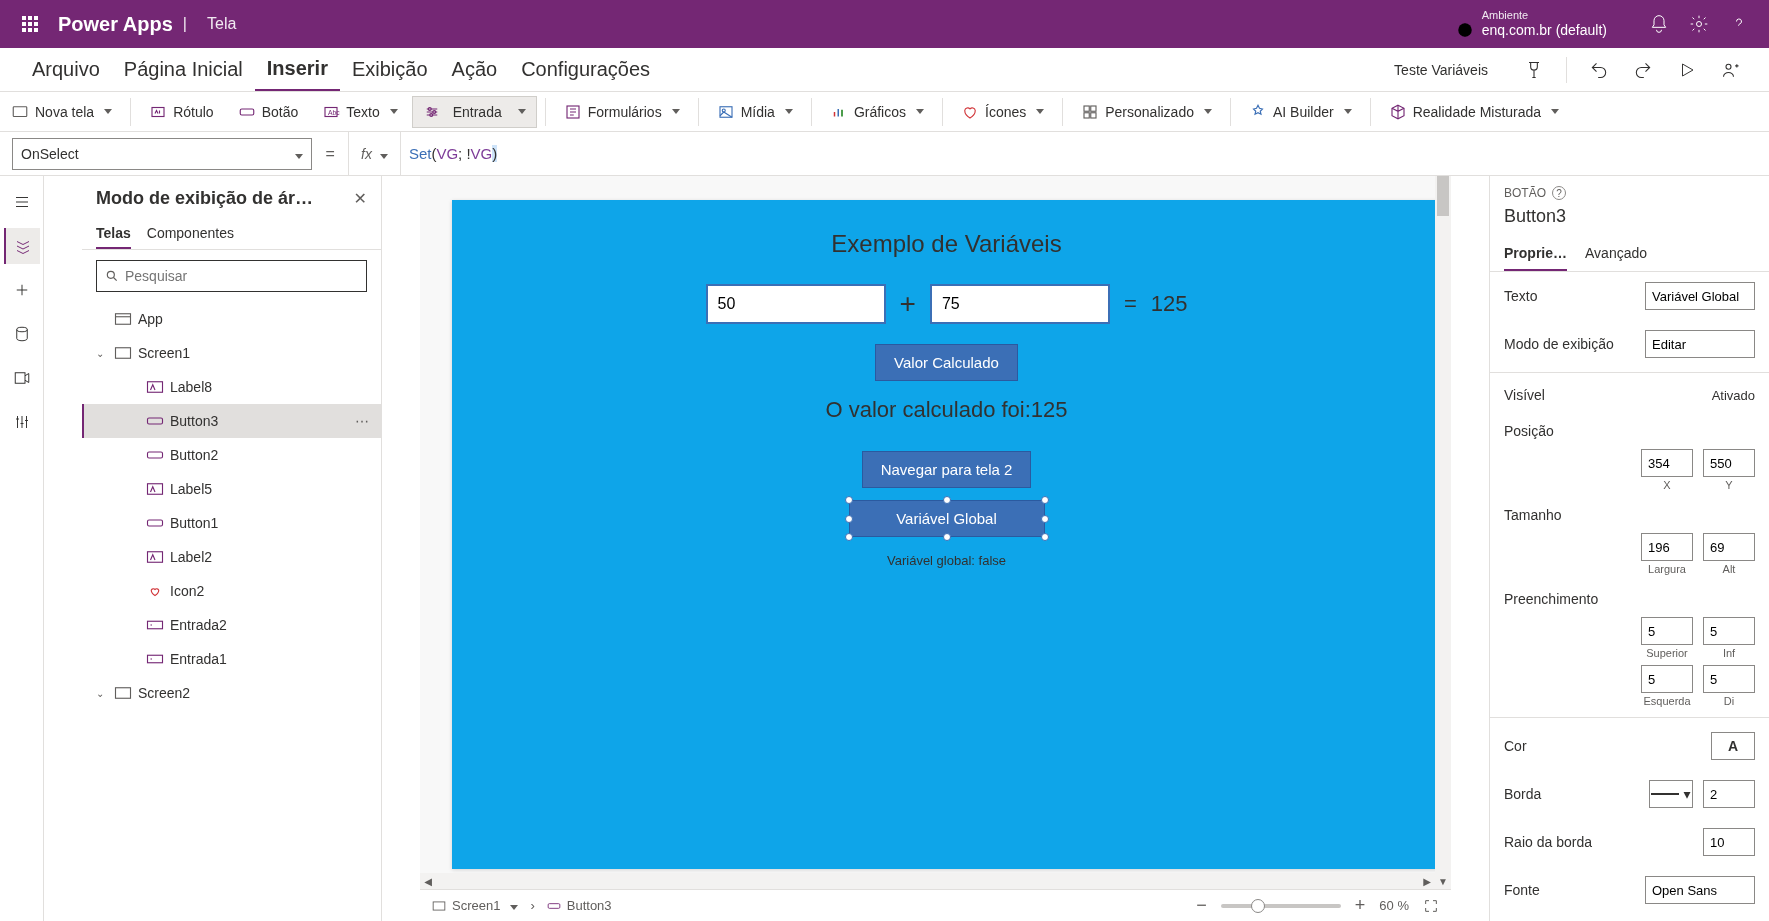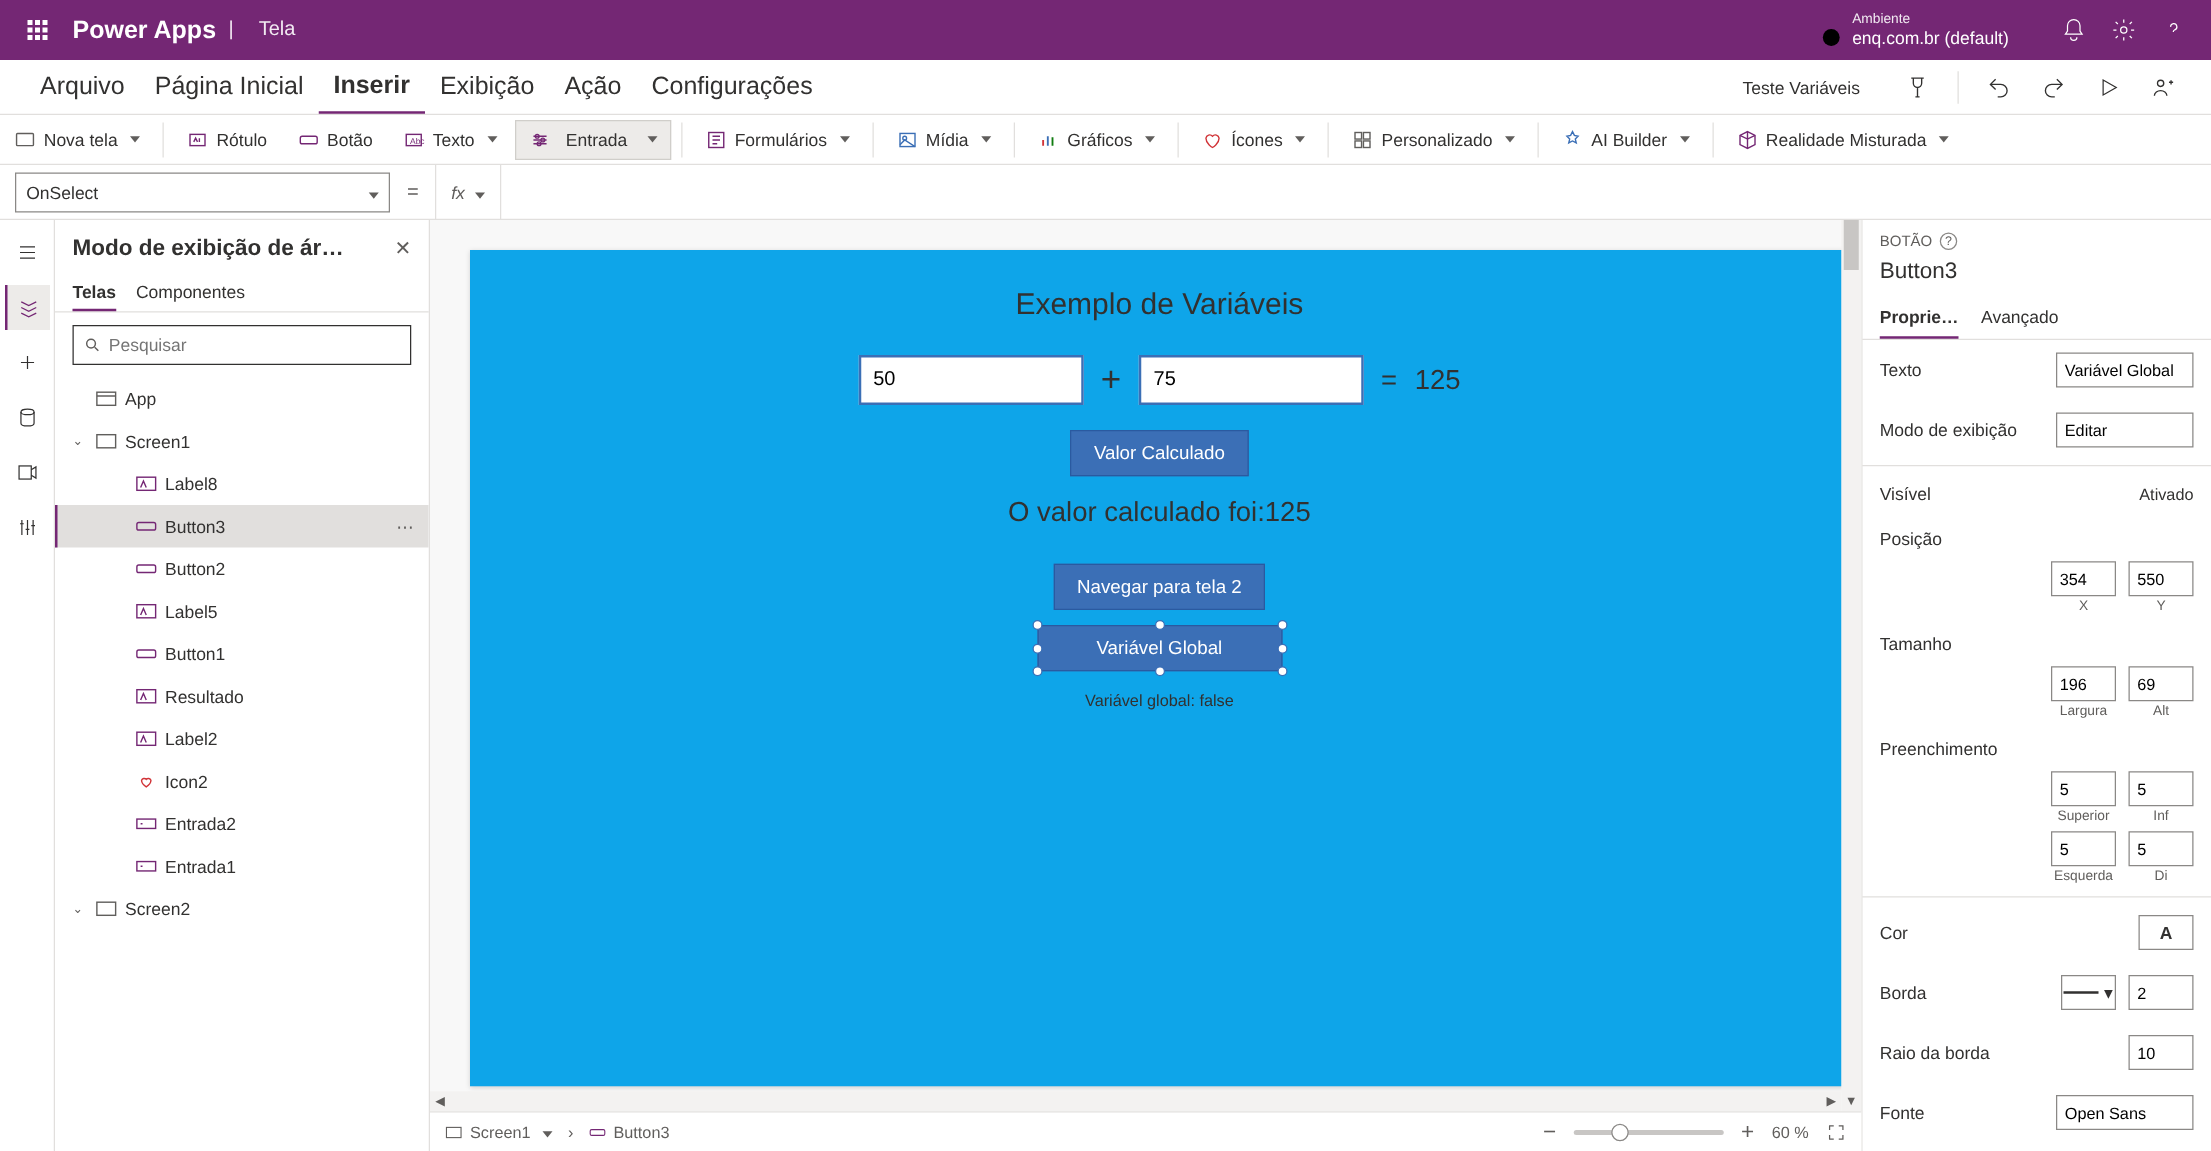--- a/index.html
+++ b/index.html
@@ -43,21 +43,21 @@
 .prop-selector { width: 300px; height: 32px; margin-left: 12px; border: 1px solid #8a8886; display: flex; align-items: center; padding: 0 8px; justify-content: space-between; }
 .equals { width: 36px; text-align: center; font-style: italic; font-size: 16px; color: #605e5c; }
 .fx-sep { width: 1px; height: 44px; background: #e1dfdd; }
 .fx-label { padding: 0 12px; font-style: italic; color: #605e5c; display: flex; align-items: center; gap: 4px; }
 .formula-input { flex: 1; font-family: Consolas, monospace; font-size: 15px; padding: 0 8px; }
 .token-fn { color: #3b6fb6; }
 .token-var { color: #7d3c98; }
 .token-op { color: #323130; }
 
 
-.body-row { display: flex; height: calc(921px - 48px - 44px - 40px - 44px); }
+.body-row { display: flex; height: calc(921px - 48px - 44px - 40px - 44px); gap: 38px; }
 
 
 .left-rail { width: 44px; border-right: 1px solid #e1dfdd; display: flex; flex-direction: column; align-items: center; padding-top: 8px; gap: 8px; }
 .rail-btn { width: 36px; height: 36px; display: flex; align-items: center; justify-content: center; cursor: pointer; }
 .rail-btn.active { background: #edebe9; border-left: 2px solid #742774; }
 .rail-btn svg { fill: none; stroke: #323130; stroke-width: 1.3; }
 
 
 .tree-panel { width: 300px; border-right: 1px solid #e1dfdd; display: flex; flex-direction: column; position: relative; }
 .tree-header { display: flex; align-items: center; justify-content: space-between; padding: 12px 14px 4px; }
@@ -324,20 +324,23 @@
     <span>OnSelect</span>
     <span class="chev-down"></span>
   </div>
   <div class="equals">=</div>
   <div class="fx-sep"></div>
   <div class="fx-label">
       <span>fx</span>
       <span class="chev-down"></span>
     </div>
   <div class="fx-sep"></div>
+  <div class="formula-input">
+    <span class="token-fn">Set</span><span class="token-op">(</span><span class="token-var">VG</span><span class="token-op">;  !</span><span class="token-var">VG</span><span class="token-op" style="background:#cde3f9">)</span>
+  </div>
 </div>
 
 <div class="body-row">
 
   <div class="left-rail">
     <div class="rail-btn">
         <svg width="18" height="18" viewBox="0 0 24 24">
           <path d="M4 6h16M4 12h16M4 18h16"></path>
         </svg>
       </div>
@@ -427,27 +430,20 @@
             <rect x="2" y="2" width="20" height="14"></rect>
             <path d="M6 13l3-7 3 7"></path>
           </svg>
           <span>Label5</span>
         </div>
       <div class="tree-item grandchild">
           <svg class="tree-icon" viewBox="0 0 24 18" fill="none" stroke="#742774" stroke-width="1.5">
             <rect x="2" y="5" width="20" height="8" rx="2"></rect>
           </svg>
           <span>Button1</span>
-        </div>
-      <div class="tree-item grandchild">
-          <svg class="tree-icon" viewBox="0 0 24 18" fill="none" stroke="#742774" stroke-width="1.5">
-            <rect x="2" y="2" width="20" height="14"></rect>
-            <path d="M6 13l3-7 3 7"></path>
-          </svg>
-          <span>Resultado</span>
         </div>
       <div class="tree-item grandchild">
           <svg class="tree-icon" viewBox="0 0 24 18" fill="none" stroke="#742774" stroke-width="1.5">
             <rect x="2" y="2" width="20" height="14"></rect>
             <path d="M6 13l3-7 3 7"></path>
           </svg>
           <span>Label2</span>
         </div>
       <div class="tree-item grandchild">
           <svg class="tree-icon" viewBox="0 0 24 18" fill="none" stroke="#d13438" stroke-width="1.5">

